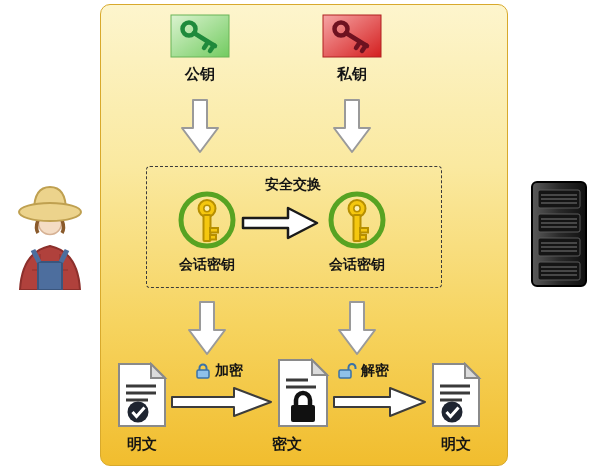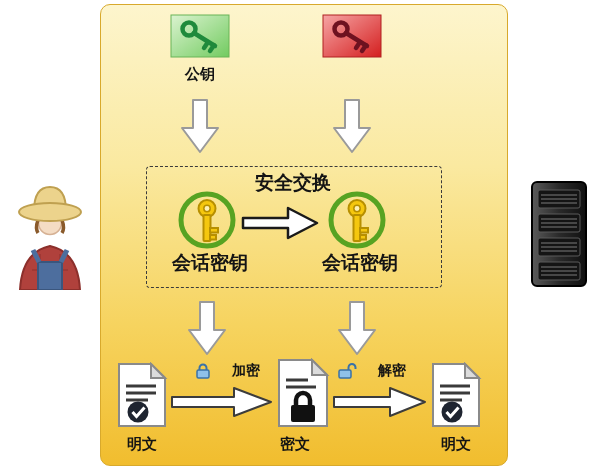--- a/index.html
+++ b/index.html
@@ -15,22 +15,22 @@
     border:1px solid #d8a92c;
   }
   #session-box{
     left:146px;top:166px;width:294px;height:120px;
     border:1.5px dashed #3a3a3a;border-radius:4px;background:transparent;
   }
   .lbl{
     position:absolute;text-align:center;font-size:15px;font-weight:600;color:#141414;
     line-height:20px;white-space:nowrap;
   }
-  .lbl-small{font-size:19px;font-family:Liberation Mono, monospace;}
-  .inline-row{position:absolute;display:flex;align-items:center;gap:20px;}
+  .lbl-small{font-size:14px;}
+  .inline-row{position:absolute;display:flex;align-items:center;gap:3px;}
   .inline-row .txt{font-size:14px;font-weight:700;color:#141414;}
   svg{display:block;}
 </style>
 </head>
 <body>
 
 <div id="stage">
 
   <div id="panel" class="abs"></div>
 
@@ -63,20 +63,21 @@
       </defs>
       <rect x="1" y="1" width="58" height="42" fill="url(#tileG2)" stroke="#b02020"></rect>
       <g stroke="#6e1220" stroke-width="4.5" stroke-linecap="round" fill="none">
         <circle cx="19" cy="15" r="6.5"></circle>
         <path d="M24 19 L45 32"></path>
         <path d="M38 28 L34 34"></path>
         <path d="M44 31 L40 37"></path>
       </g>
     </svg>
   </div>
+  <div class="lbl" style="left:322px;top:64px;width:60px;">私钥</div>
 
   <div class="abs" style="left:180px;top:98px;">
     <svg width="40" height="56" viewBox="0 0 40 56">
         <path d="M13 2 H27 V30 H38 L20 54 L2 30 H13 Z" fill="#ffffff" stroke="#9a9a9a" stroke-width="2" stroke-linejoin="round"></path>
       </svg>
   </div>
   <div class="abs" style="left:332px;top:98px;">
     <svg width="40" height="56" viewBox="0 0 40 56">
         <path d="M13 2 H27 V30 H38 L20 54 L2 30 H13 Z" fill="#ffffff" stroke="#9a9a9a" stroke-width="2" stroke-linejoin="round"></path>
       </svg>
@@ -170,21 +171,21 @@
 
   <div class="abs" style="left:276px;top:358px;">
     <svg width="54" height="70" viewBox="0 0 54 70">
       <path d="M3 2 H36 L51 17 V68 H3 Z" fill="#ffffff" stroke="#8a8a8a" stroke-width="2"></path>
       <path d="M36 2 V17 H51 Z" fill="#dcdcdc" stroke="#8a8a8a" stroke-width="2"></path>
       <path d="M10 22 H32 M10 29 H40" stroke="#3a3a3a" stroke-width="3"></path>
       <path d="M20 47 v-5 a7 7 0 0 1 14 0 v5" fill="none" stroke="#111111" stroke-width="4.5"></path>
       <rect x="15" y="47" width="24" height="17" rx="2" fill="#111111"></rect>
     </svg>
   </div>
-  <div class="lbl" style="left:268px;top:434px;width:54px;">密文</div>
+  <div class="lbl" style="left:260px;top:434px;width:54px;">密文</div>
 
   <div class="abs" style="left:332px;top:384px;">
     <svg width="96" height="36" viewBox="0 0 96 36">
         <path d="M2 13 H58 V4 L93 18 L58 32 V23 H2 Z" fill="#ffffff" stroke="#3c3c3c" stroke-width="2" stroke-linejoin="round"></path>
       </svg>
   </div>
 
   <div class="abs" style="left:430px;top:362px;">
     <svg width="52" height="66" viewBox="0 0 52 66">
       <path d="M3 2 H35 L49 16 V64 H3 Z" fill="#ffffff" stroke="#8a8a8a" stroke-width="2"></path>

